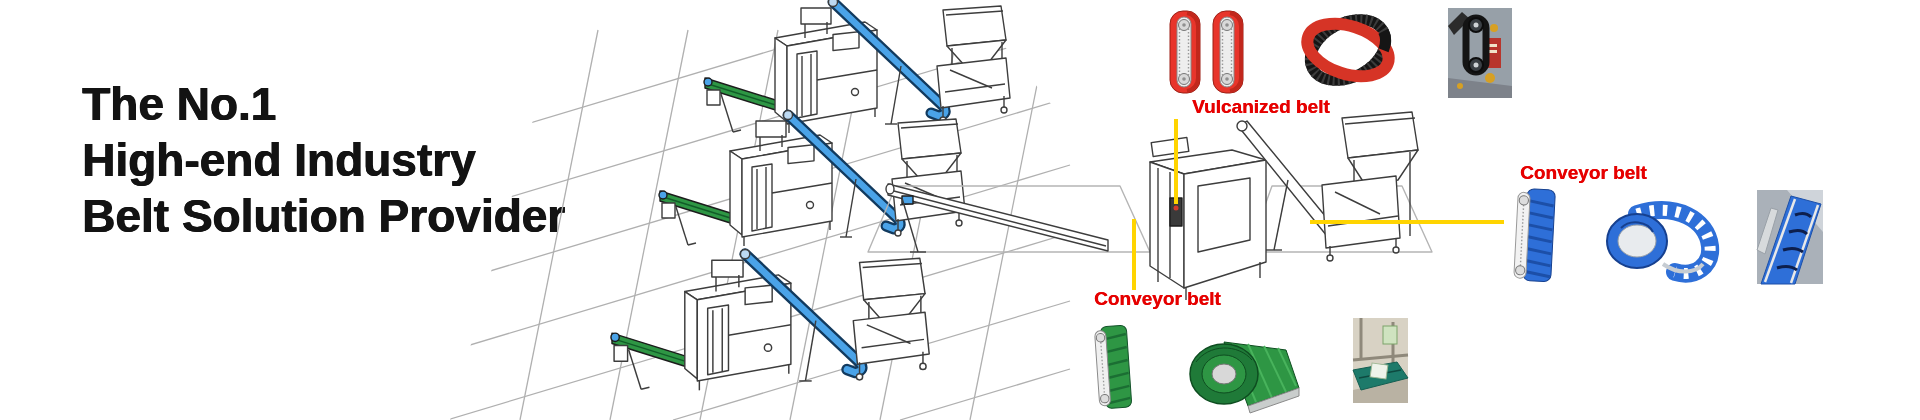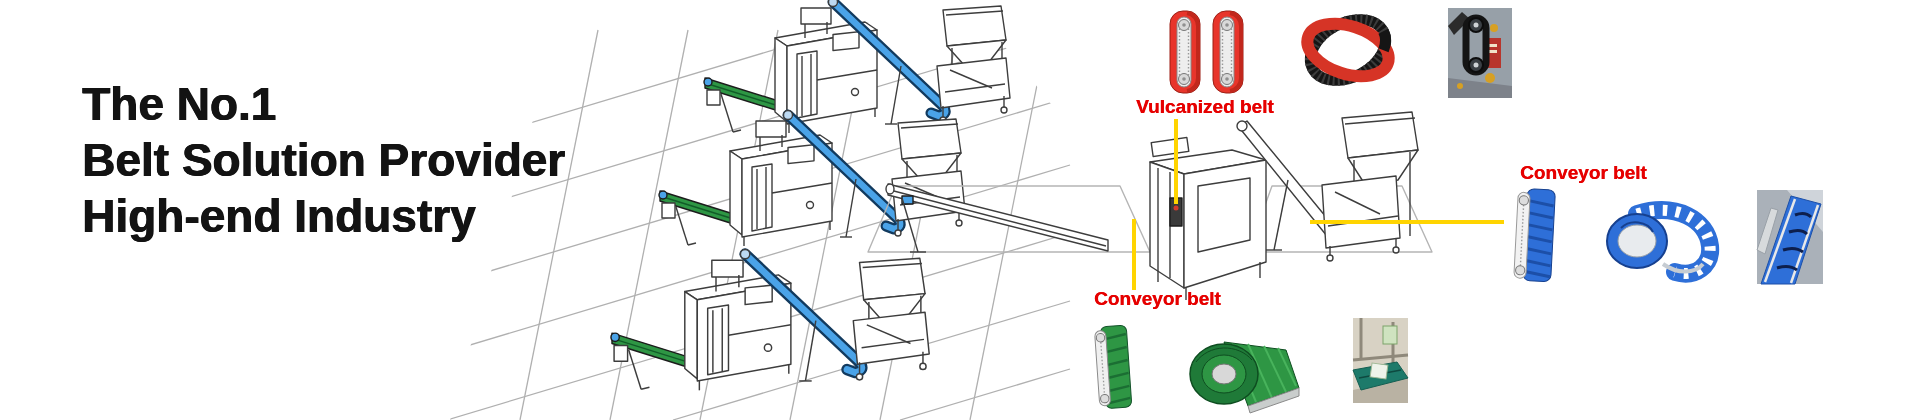--- a/index.html
+++ b/index.html
@@ -5,33 +5,33 @@
   html,body{margin:0;padding:0;}
   body{width:1920px;height:420px;position:relative;background:#ffffff;overflow:hidden;
        font-family:"Liberation Sans", sans-serif;}
   .banner{position:absolute;inset:0;width:1648px;height:420px;}
   .scene{position:absolute;left:0;top:0;}
   .headline{position:absolute;left:82px;top:76px;color:#131313;
             font-size:46px;line-height:56px;font-weight:900;letter-spacing:0;
             text-shadow:0.7px 0 currentColor,-0.3px 0 currentColor;white-space:nowrap;}
   .callout{position:absolute;color:#e60000;font-weight:bold;font-size:19px;line-height:20px;
            white-space:nowrap;text-shadow:0.4px 0 currentColor;}
-  .callout-vulcanized{left:1136px;top:97px;}
+  .callout-vulcanized{left:1192px;top:97px;}
   .callout-conveyor-bottom{left:1094px;top:289px;}
   .callout-conveyor-right{left:1520px;top:163px;}
 </style>
 </head>
 <body>
 
 <div class="banner">
 
   <div class="headline">
     <div>The No.1</div>
+    <div>High-end Industry</div>
     <div>Belt Solution Provider</div>
-    <div>High-end Industry</div>
   </div>
 
   <svg class="scene" width="1920" height="420" viewBox="0 0 1920 420">
 
     <defs>
       <clipPath id="gridclip">
         <polygon points="560,22 985,22 1072,130 1072,420 450,420"></polygon>
       </clipPath>
 
       <g id="mgroup" stroke="#3d3d3d" stroke-width="1.4" fill="none" stroke-linejoin="round">

